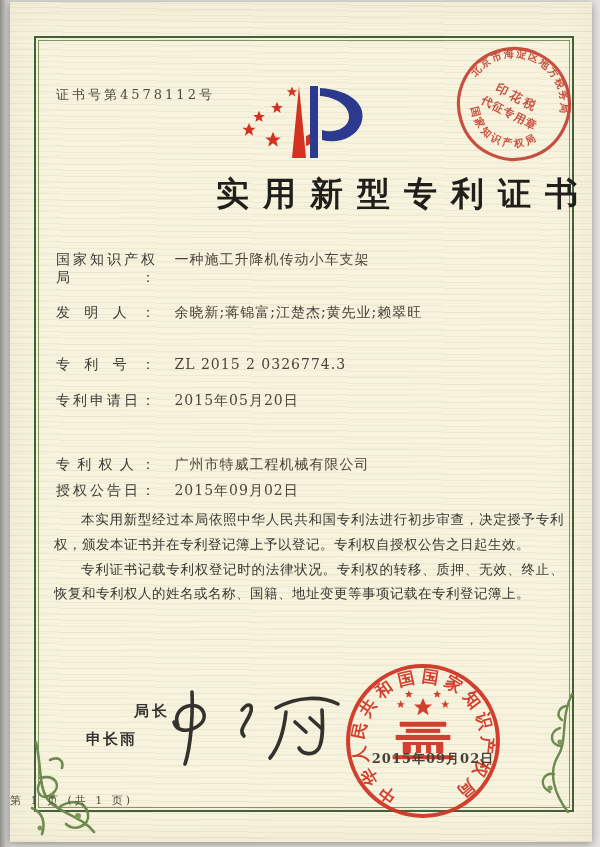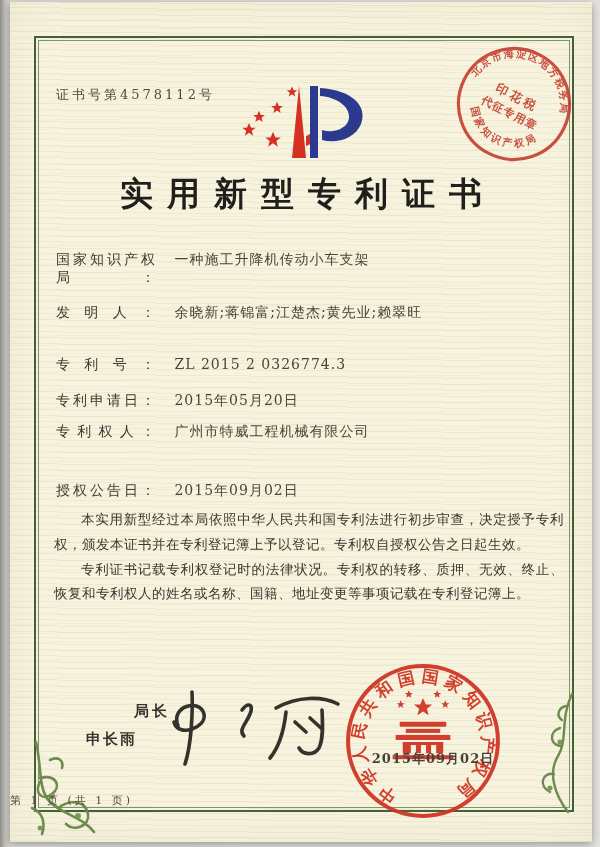--- a/index.html
+++ b/index.html
@@ -28,21 +28,21 @@
     position:absolute;left:46px;top:84px;
     font-size:13px;letter-spacing:3px;color:#4f4a40;
   }
   .logo{position:absolute;left:218px;top:78px;width:156px;height:100px;}
   .stamp{
     position:absolute;right:14px;top:38px;width:128px;height:128px;
     transform:rotate(27deg);opacity:0.88;
   }
   .title{
     position:absolute;top:170px;left:0;width:100%;
-    text-align:center;font-size:33px;font-weight:bold;color:#211f1c;
+    text-align:right;font-size:33px;font-weight:bold;color:#211f1c;
     letter-spacing:14px;text-indent:14px;
   }
   .field-row{position:absolute;left:46px;right:30px;font-size:14px;}
   .flabel{
     display:inline-block;width:100px;vertical-align:top;
     text-align:justify;text-align-last:justify;color:#3d3a33;letter-spacing:1px;
   }
   .fvalue{color:#4b443a;margin-left:14px;letter-spacing:1px;}
   .body-text{position:absolute;top:505px;left:44px;right:28px;}
   .body-text p{
@@ -116,21 +116,21 @@
     <span class="fvalue">余晓新;蒋锦富;江楚杰;黄先业;赖翠旺</span>
   </div>
   <div class="field-row" style="top:354px">
     <span class="flabel">专利号：</span>
     <span class="fvalue">ZL 2015 2 0326774.3</span>
   </div>
   <div class="field-row" style="top:390px">
     <span class="flabel">专利申请日：</span>
     <span class="fvalue">2015年05月20日</span>
   </div>
-  <div class="field-row" style="top:421px">
+  <div class="field-row" style="top:454px">
     <span class="flabel">专利权人：</span>
     <span class="fvalue">广州市特威工程机械有限公司</span>
   </div>
   <div class="field-row" style="top:480px">
     <span class="flabel">授权公告日：</span>
     <span class="fvalue">2015年09月02日</span>
   </div>
 
   <div class="body-text">
     <p>本实用新型经过本局依照中华人民共和国专利法进行初步审查，决定授予专利权，颁发本证书并在专利登记簿上予以登记。专利权自授权公告之日起生效。</p>

